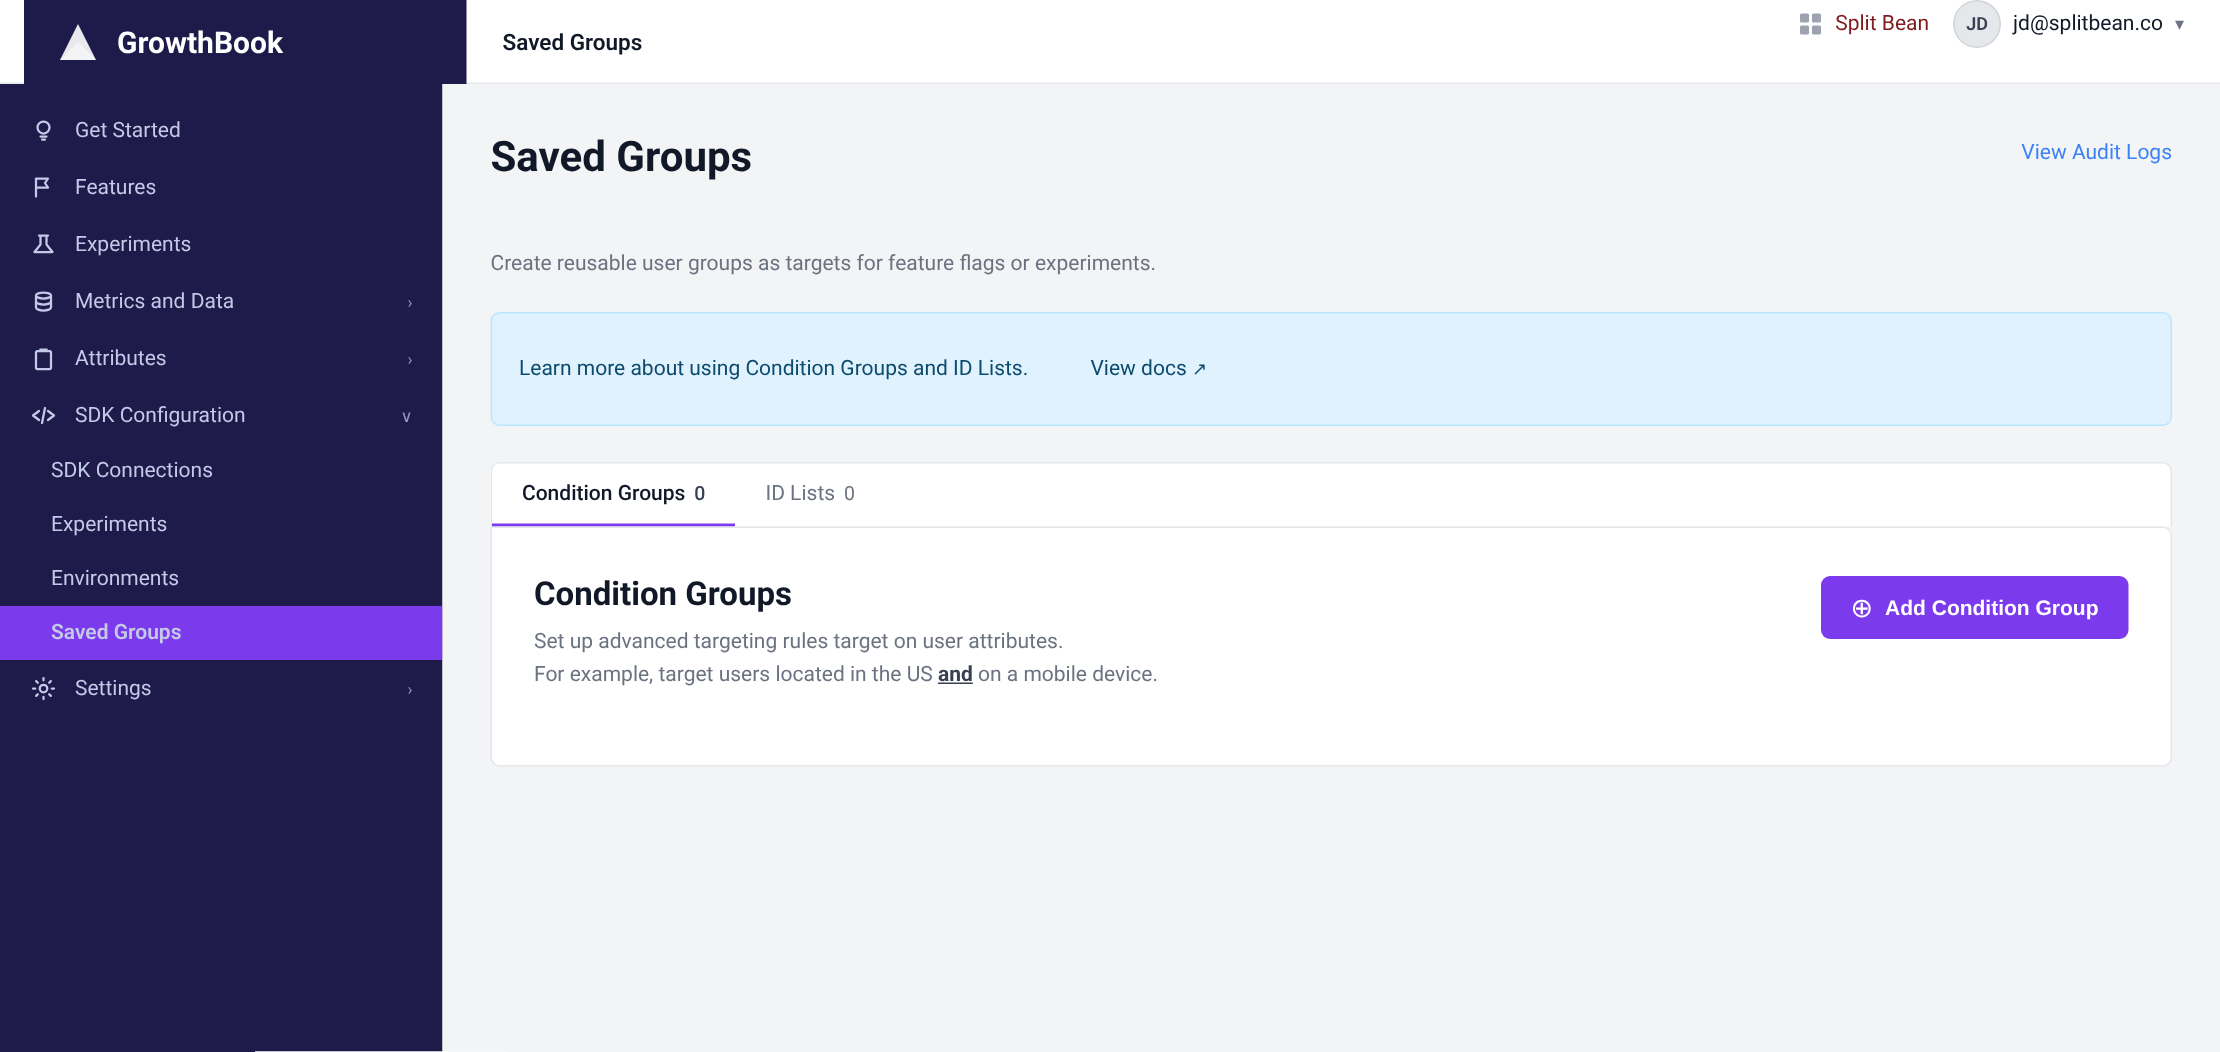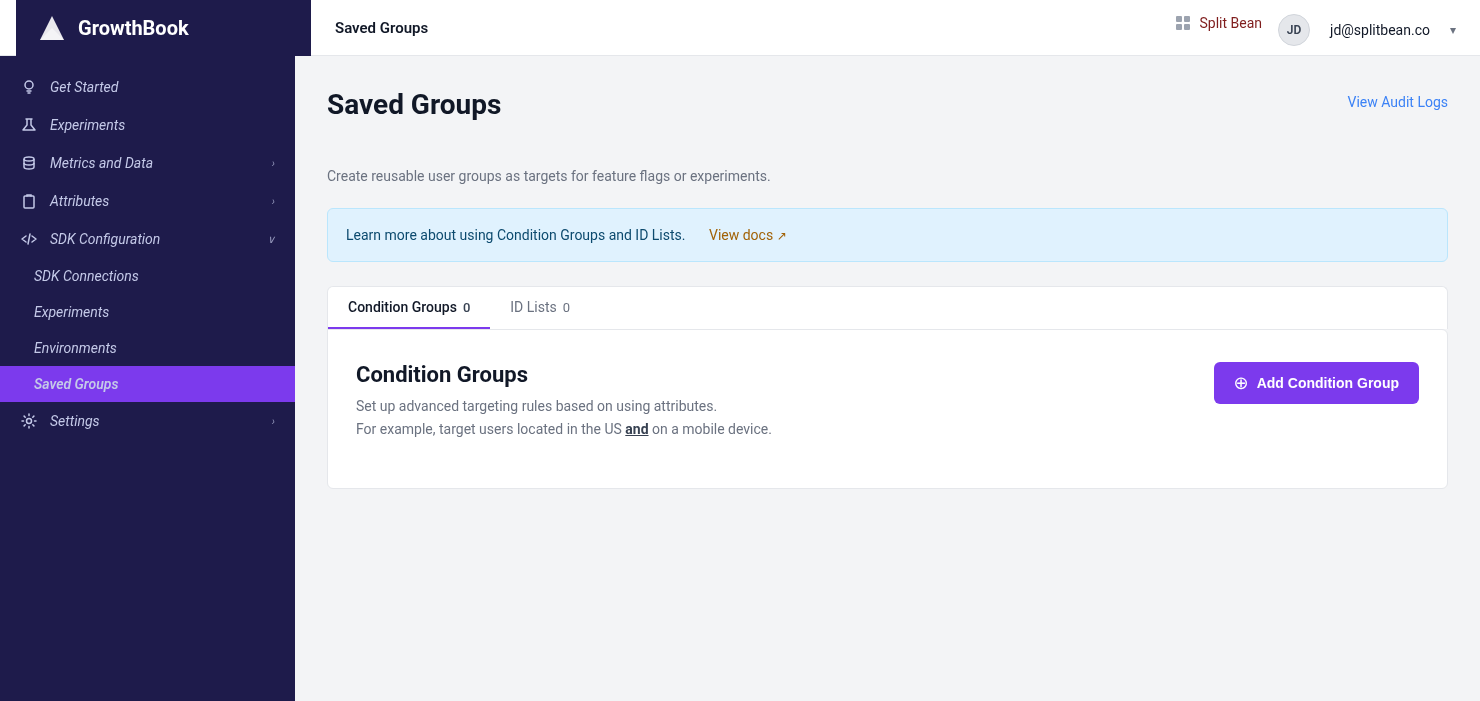--- a/index.html
+++ b/index.html
@@ -61,23 +61,22 @@
       color: #7f1d1d;
       font-size: 14px;
     }
     .workspace-icon {
       color: #6b7280;
       font-size: 18px;
     }
     .user-menu {
       display: flex;
       align-items: center;
-      gap: 20px;
+      gap: 8px;
       cursor: pointer;
-      margin-top: 14px;
     }
     .avatar {
       width: 32px;
       height: 32px;
       border-radius: 50%;
       background: #e5e7eb;
       display: flex;
       align-items: center;
       justify-content: center;
       font-size: 12px;
@@ -101,21 +100,20 @@
       height: calc(100vh - 56px);
     }
 
     
     .sidebar {
       width: 295px;
       background: #1e1b4b;
       flex-shrink: 0;
       overflow-y: auto;
       padding: 12px 0;
-      font-style: italic;
     }
     .sidebar-item {
       display: flex;
       align-items: center;
       gap: 12px;
       padding: 10px 20px;
       color: #c4c9e8;
       font-size: 14px;
       cursor: pointer;
       border-radius: 0;
@@ -177,31 +175,32 @@
       cursor: pointer;
       white-space: nowrap;
       margin-top: 6px;
     }
 
     
     .info-banner {
       background: #e0f2fe;
       border: 1px solid #bae6fd;
       border-radius: 6px;
-      padding: 18px 18px;
+      padding: 29px 18px;
       font-size: 14px;
       color: #0c4a6e;
       margin-bottom: 24px;
       display: flex;
       align-items: center;
-      gap: 20px;
+      gap: 2px;
     }
     .info-banner a {
-      color: #a16207;
+      color: #0c4a6e;
       text-decoration: none;
+      margin-left: 36px;
     }
     .external-icon {
       font-size: 12px;
       vertical-align: middle;
     }
 
     
     .tabs-bar {
       display: flex;
       background: #fff;
@@ -333,20 +332,28 @@
     <div class="sidebar-item">
       <span class="sidebar-icon">
         <svg width="18" height="18" viewBox="0 0 18 18" fill="none">
             <circle cx="9" cy="7" r="4" stroke="#c4c9e8" stroke-width="1.5"></circle>
             <path d="M7 13h4M8 15h2" stroke="#c4c9e8" stroke-width="1.5" stroke-linecap="round"></path>
           </svg>
       </span>
       <span>Get Started</span>
     </div>
 
+    <div class="sidebar-item">
+      <span class="sidebar-icon">
+        <svg width="18" height="18" viewBox="0 0 18 18" fill="none">
+            <path d="M4 3v12M4 3h8l-2 3 2 3H4" stroke="#c4c9e8" stroke-width="1.5" stroke-linecap="round" stroke-linejoin="round"></path>
+          </svg>
+      </span>
+      <span>Features</span>
+    </div>
 
     <div class="sidebar-item">
       <span class="sidebar-icon">
         <svg width="18" height="18" viewBox="0 0 18 18" fill="none">
             <path d="M7 3v6L3 14h12L11 9V3M6 3h6" stroke="#c4c9e8" stroke-width="1.5" stroke-linecap="round" stroke-linejoin="round"></path>
           </svg>
       </span>
       <span>Experiments</span>
     </div>
 
@@ -432,21 +439,21 @@
       <div class="tab">
         <span>ID Lists</span>
         <span class="tab-count">0</span>
       </div>
     </div>
 
     <div class="tab-content">
       <div class="condition-groups-header">
         <div>
           <h2 class="condition-groups-title">Condition Groups</h2>
-          <p class="condition-groups-desc">Set up advanced targeting rules based on using attributes.</p>
+          <p class="condition-groups-desc">Set up advanced targeting rules target on user attributes.</p>
           <p class="condition-groups-desc">
             <span>For example, target users located in the US </span><strong>and</strong><span> on a mobile device.</span>
           </p>
         </div>
         <button class="add-btn">
           <span class="plus-icon">⊕</span>
           <span>Add Condition Group</span>
         </button>
       </div>
     </div>

